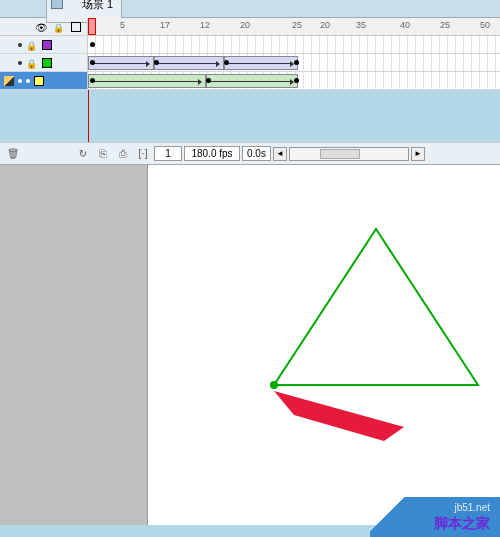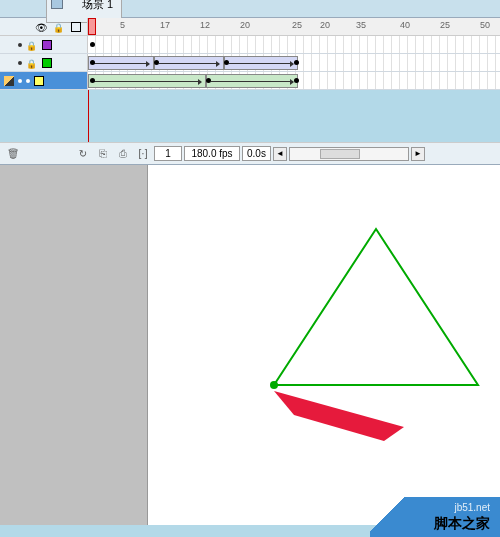--- a/index.html
+++ b/index.html
@@ -41,21 +41,21 @@
 .scroll-area { display: flex; align-items: center; gap: 2px; }
 .scroll-btn { width: 14px; height: 14px; border: 1px solid #999; background: #eee; font-size: 8px; display: flex; align-items: center; justify-content: center; }
 .scroll-track { width: 120px; height: 14px; border: 1px solid #999; background: #f5f5f5; position: relative; }
 .scroll-thumb { position: absolute; left: 30px; width: 40px; top: 1px; bottom: 1px; background: #ddd; border: 1px solid #aaa; }
 .canvas-area { display: flex; height: 360px; }
 .gray-panel { width: 148px; background: #c0c0c0; border-right: 1px solid #999; }
 .stage { flex: 1; background: #fff; position: relative; }
 .triangle-svg { position: absolute; left: 120px; top: 60px; }
 .pen-cursor { position: absolute; left: 118px; top: 218px; }
 .watermark-banner { position: absolute; right: 0; bottom: 0; width: 130px; height: 40px; background: linear-gradient(135deg, transparent 20%, #3a8ad0 20%); }
-.watermark-txt { position: absolute; right: 10px; bottom: 4px; color: #000000; font-size: 14px; font-weight: bold; z-index: 10; }
+.watermark-txt { position: absolute; right: 10px; bottom: 4px; color: #6d28d9; font-size: 14px; font-weight: bold; z-index: 10; }
 .watermark-url { position: absolute; right: 10px; bottom: 24px; color: rgba(255,255,255,0.85); font-size: 10px; z-index: 10; }
 </style>
 </head>
 <body>
 
 <div class="scene-tab">
   <div class="tab">
     <span class="scene-icon"></span>
     <span>场景 1</span>
   </div>

